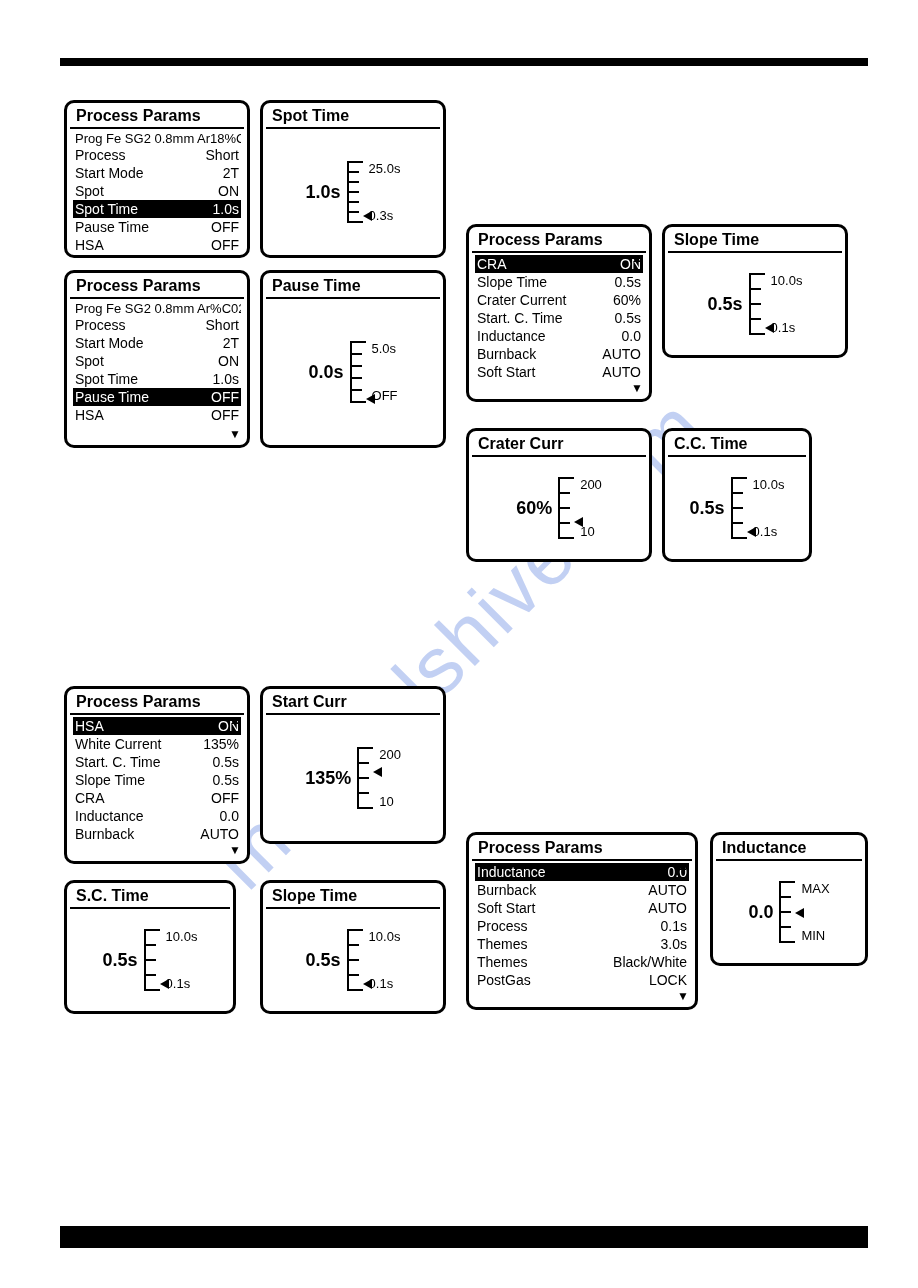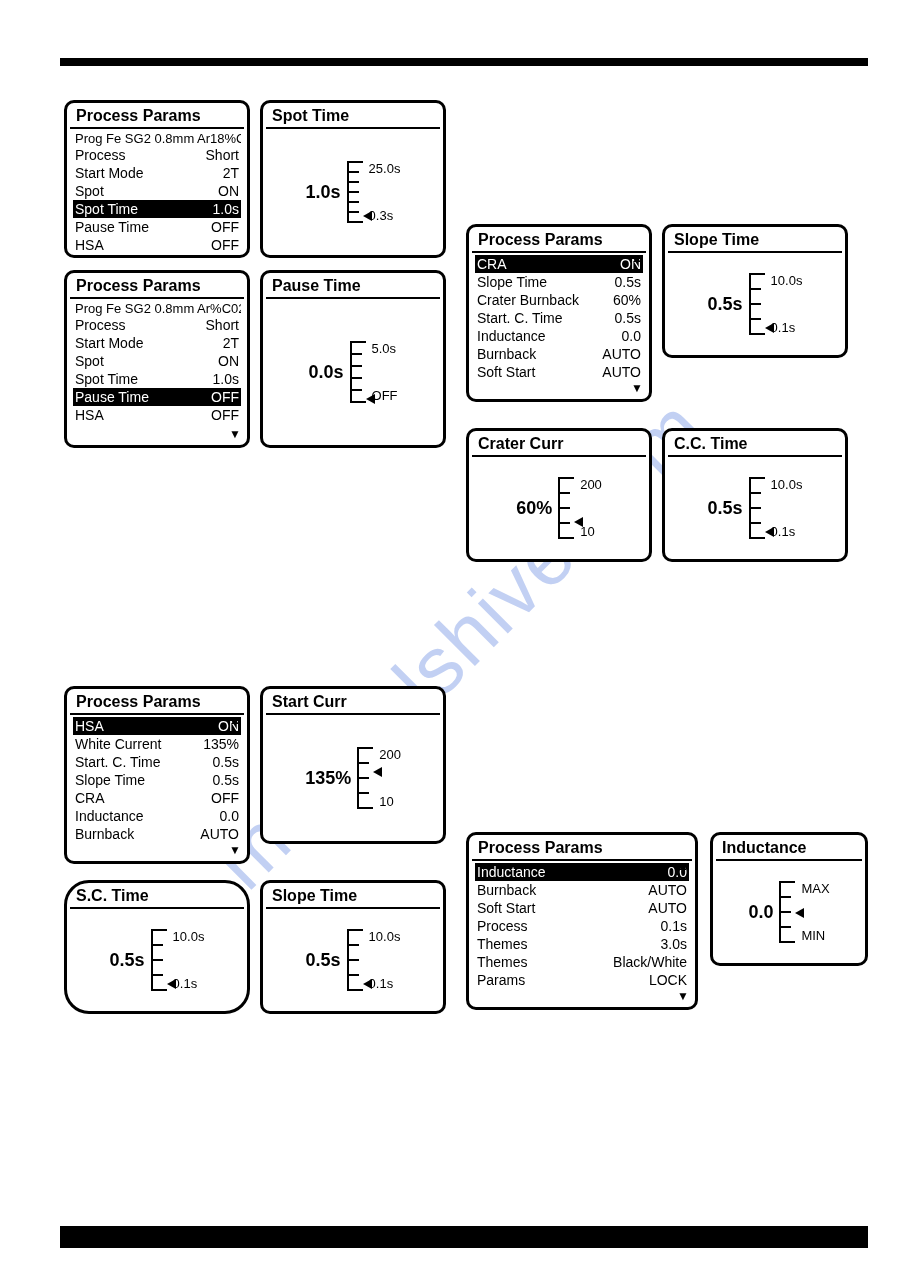--- a/index.html
+++ b/index.html
@@ -246,21 +246,21 @@
       <div id="pp3-rows">
         <div class="param-row sel">
           <span>CRA</span>
           <span>ON</span>
         </div>
         <div class="param-row">
           <span> Slope Time</span>
           <span>0.5s</span>
         </div>
         <div class="param-row">
-          <span> Crater Burnback</span>
+          <span> Crater Current</span>
           <span>60%</span>
         </div>
         <div class="param-row">
           <span> Start. C. Time</span>
           <span>0.5s</span>
         </div>
         <div class="param-row">
           <span>Inductance</span>
           <span>0.0</span>
         </div>
@@ -313,21 +313,21 @@
         <div class="pointer" style="top:40px"></div>
       </div>
       <div class="scale-labels">
         <span>200</span>
         <span>10</span>
       </div>
     </div>
   </div>
 </div>
 
-<div class="panel" style="left:662px; top:428px; width:186px; height:134px;">
+<div class="panel" style="left:662px; top:428px; width:150px; height:134px;">
   <div class="panel-title">C.C. Time</div>
   <div class="scale-body">
     <span class="scale-value">0.5s</span>
     <div class="scale-graphic">
       <div class="ruler">
         <div class="tick long" style="top:0"></div>
           <div class="tick" style="top:15px"></div>
           <div class="tick" style="top:30px"></div>
           <div class="tick" style="top:45px"></div>
           <div class="tick long" style="top:60px"></div>
@@ -393,21 +393,21 @@
         <div class="pointer" style="top:20px"></div>
       </div>
       <div class="scale-labels">
         <span>200</span>
         <span>10</span>
       </div>
     </div>
   </div>
 </div>
 
-<div class="panel" style="left:64px; top:880px; width:186px; height:134px;border-radius:25px;">
+<div class="panel" style="left:64px; top:880px; width:172px; height:134px;">
   <div class="panel-title">S.C. Time</div>
   <div class="scale-body">
     <span class="scale-value">0.5s</span>
     <div class="scale-graphic">
       <div class="ruler">
         <div class="tick long" style="top:0"></div>
           <div class="tick" style="top:15px"></div>
           <div class="tick" style="top:30px"></div>
           <div class="tick" style="top:45px"></div>
           <div class="tick long" style="top:60px"></div>
@@ -464,21 +464,21 @@
         </div>
         <div class="param-row">
           <span>Themes</span>
           <span>3.0s</span>
         </div>
         <div class="param-row">
           <span>Themes</span>
           <span>Black/White</span>
         </div>
         <div class="param-row">
-          <span>Params</span>
+          <span>PostGas</span>
           <span>LOCK</span>
         </div>
       </div>
     </div>
   <span class="scroll-arrow up">▲</span>
   <span class="scroll-arrow down">▼</span>
 </div>
 
 <div class="panel" style="left:710px; top:832px; width:158px; height:134px;">
   <div class="panel-title">Inductance</div>

